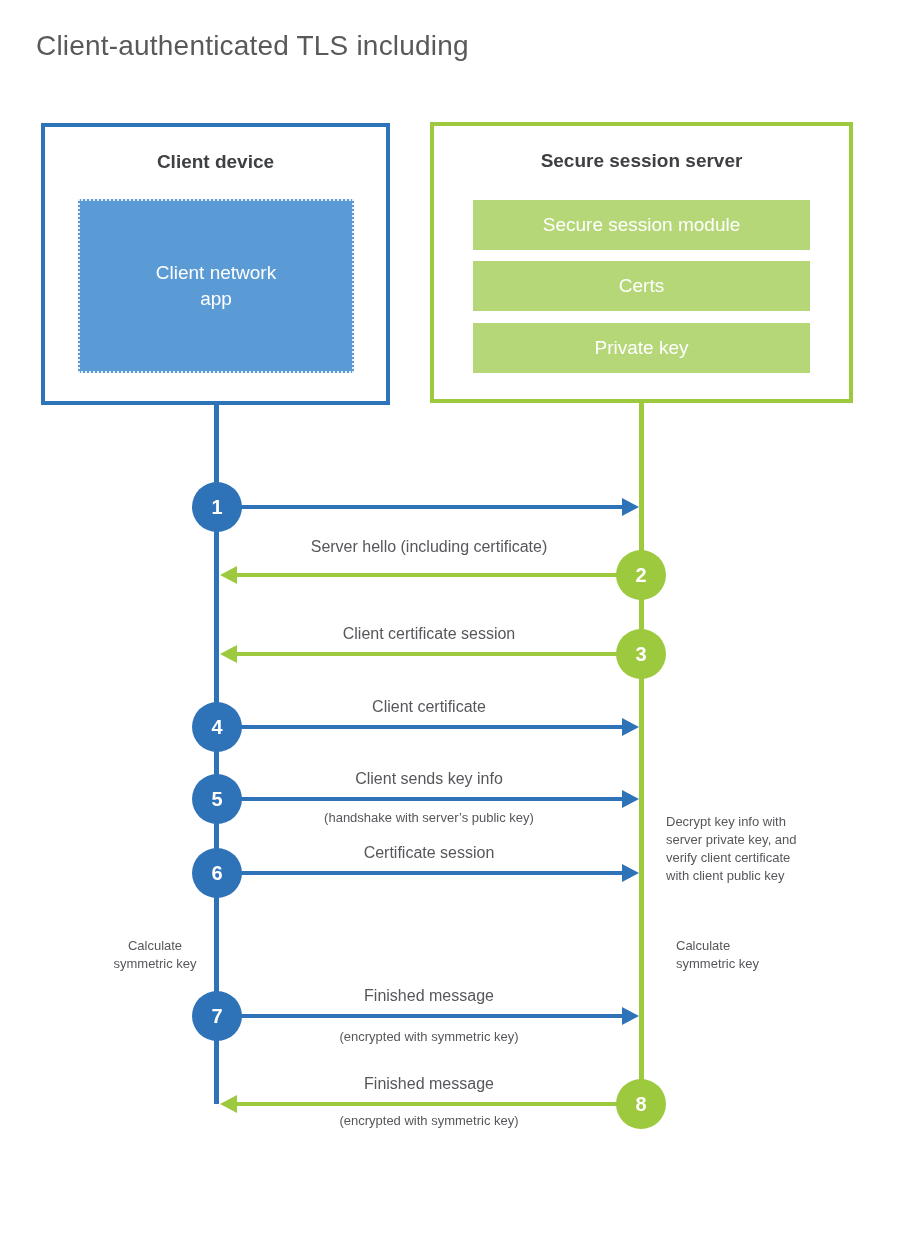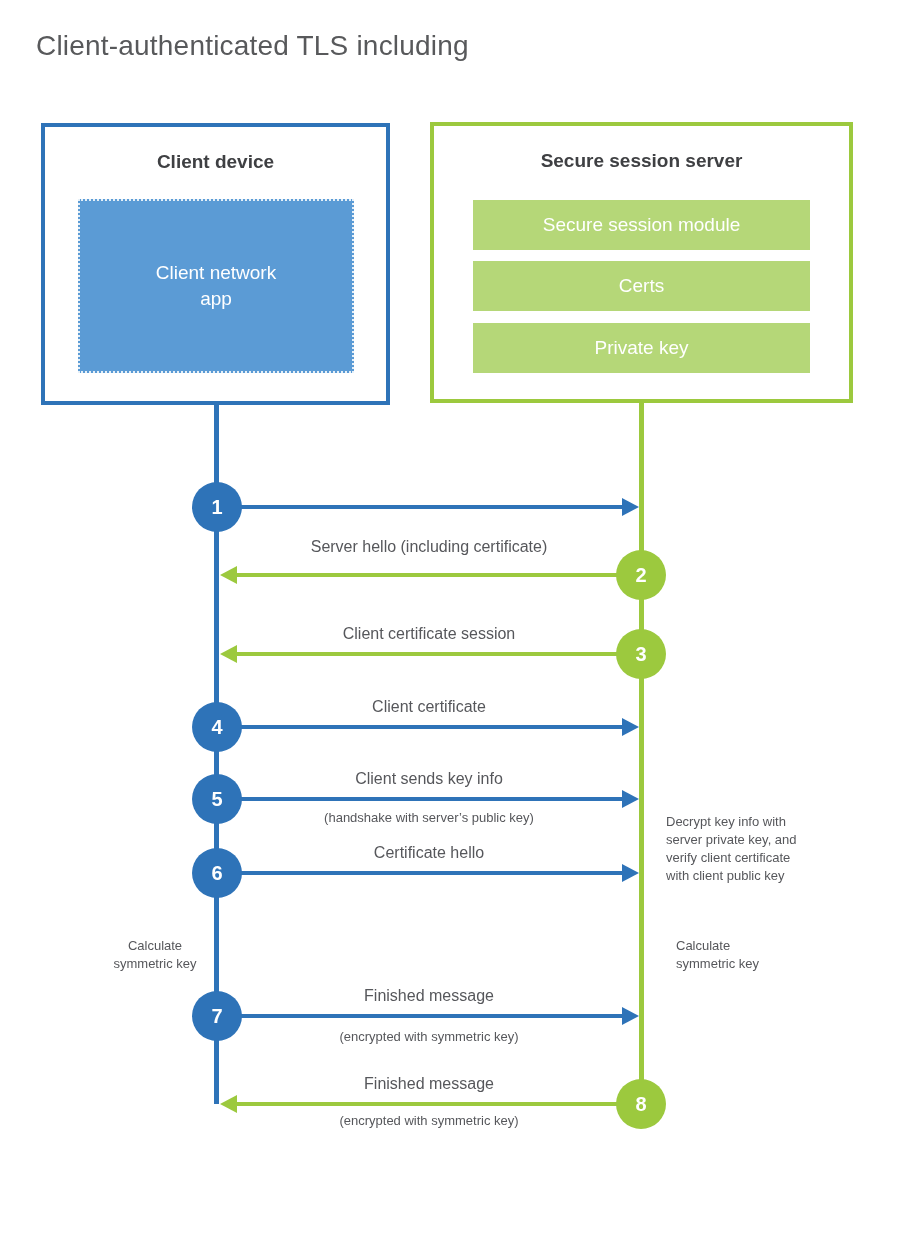--- a/index.html
+++ b/index.html
@@ -102,21 +102,21 @@
   <div class="flow-line blue" style="top:725px"></div>
   <div class="arrow-head right" style="top:718px"></div>
   <div class="step-circle blue" style="top:702px">4</div>
 
   <div class="flow-label" style="top:769px">Client sends key info</div>
   <div class="flow-line blue" style="top:797px"></div>
   <div class="arrow-head right" style="top:790px"></div>
   <div class="flow-sub" style="top:809px">(handshake with server’s public key)</div>
   <div class="step-circle blue" style="top:774px">5</div>
 
-  <div class="flow-label" style="top:843px">Certificate hello</div>
+  <div class="flow-label" style="top:843px">Certificate session</div>
   <div class="flow-line blue" style="top:871px"></div>
   <div class="arrow-head right" style="top:864px"></div>
   <div class="step-circle blue" style="top:848px">6</div>
 
   <div id="note-decrypt" class="note pre">Decrypt key info with
 server private key, and
 verify client certificate
 with client public key</div>
   <div id="note-calc-left" class="note pre">Calculate
 symmetric key</div>

